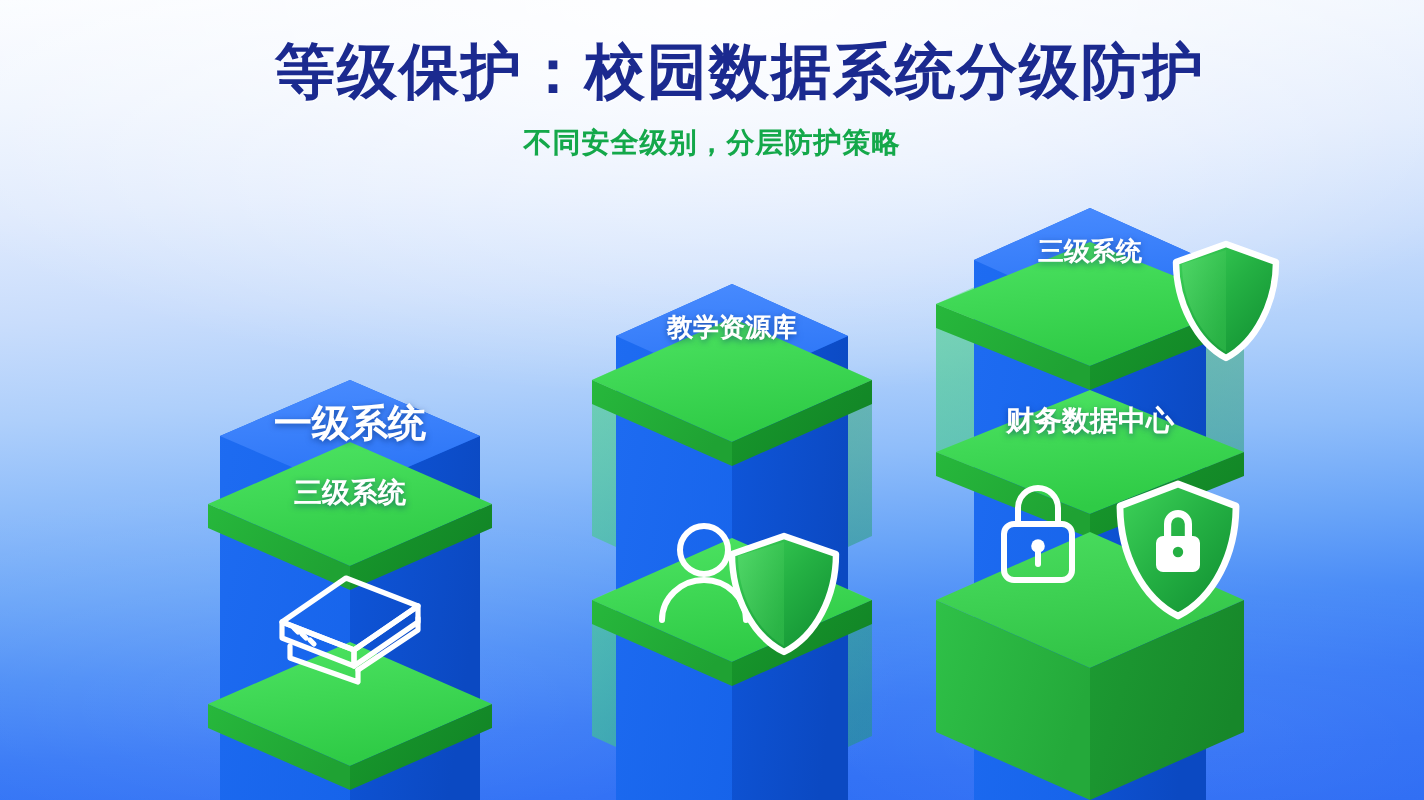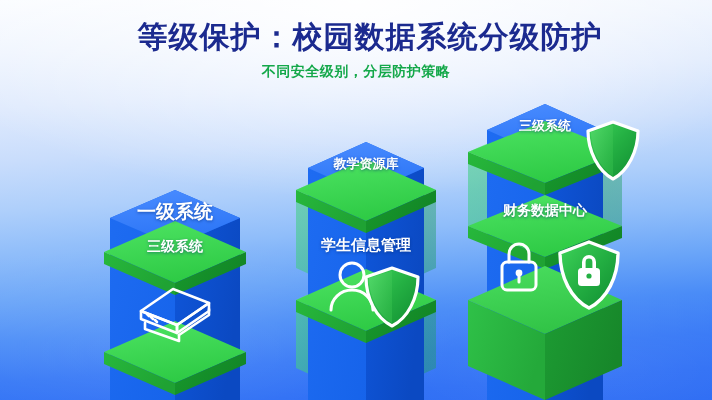--- a/index.html
+++ b/index.html
@@ -254,18 +254,17 @@
         <path d="M0,-28 L25,-19 C25,1 15,21 0,29 C-15,21 -25,1 -25,-19 Z" fill="url(#shieldG)" stroke="#ffffff" stroke-width="3.2" stroke-linejoin="round"></path>
         <path d="M0,-25 L0,26 C-13,18 -22,0 -22,-18 Z" fill="url(#shieldHi)" opacity="0.5"></path>
       </g>
     </g>
   </svg>
 
   <div class="label-badge" style="left:110px;top:199px;width:130px;font-size:19px;">一级系统</div>
   <div class="label-badge" style="left:105px;top:238px;width:140px;font-size:14px;">三级系统</div>
 
   <div class="label-badge" style="left:301px;top:155px;width:130px;font-size:13px;">教学资源库</div>
-  <div class="label-badge" style="left:296px;top:236px;width:140px;font-size:15px;">学生信息管理</div>
 
   <div class="label-badge" style="left:480px;top:117px;width:130px;font-size:13px;">三级系统</div>
   <div class="label-badge" style="left:475px;top:202px;width:140px;font-size:14px;">财务数据中心</div>
 
 </div>
 
 </body></html>

